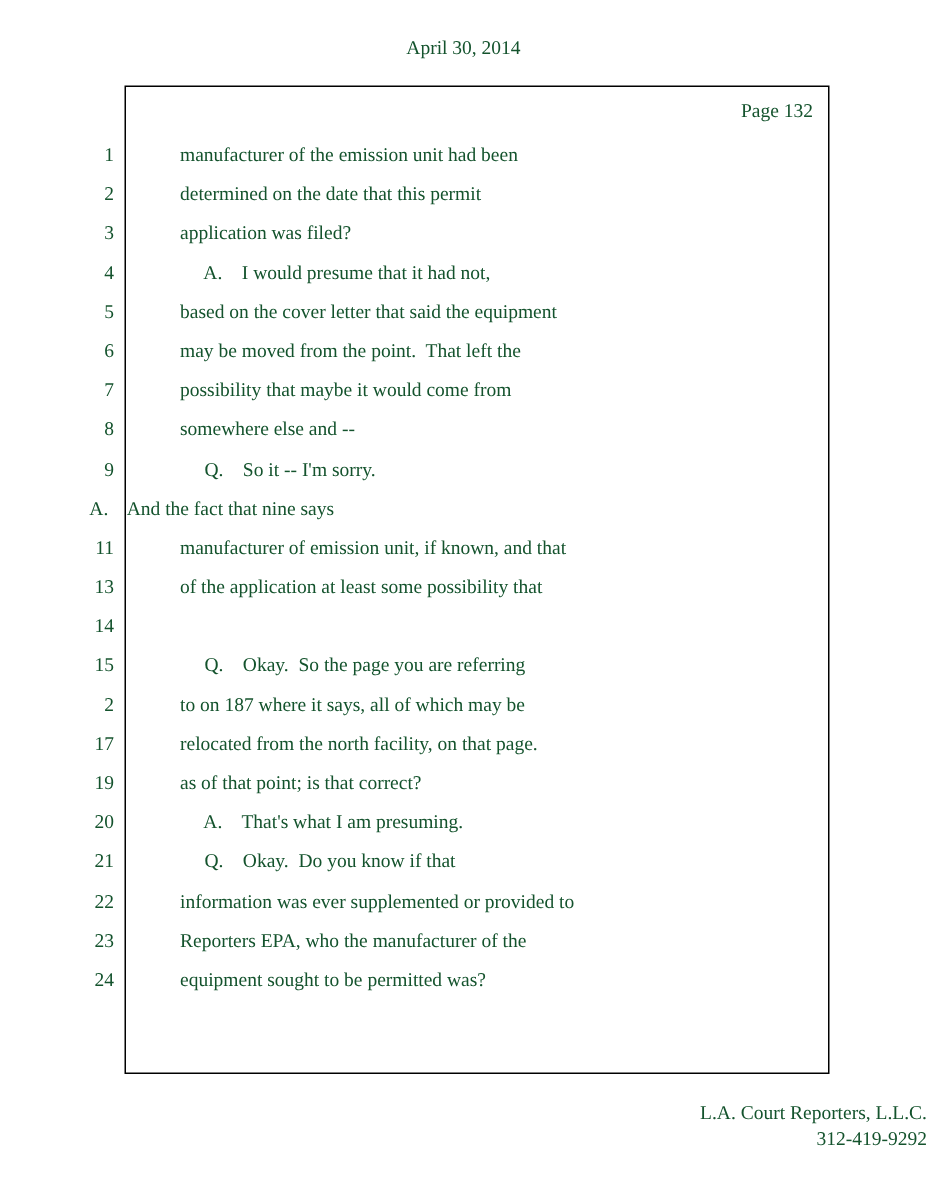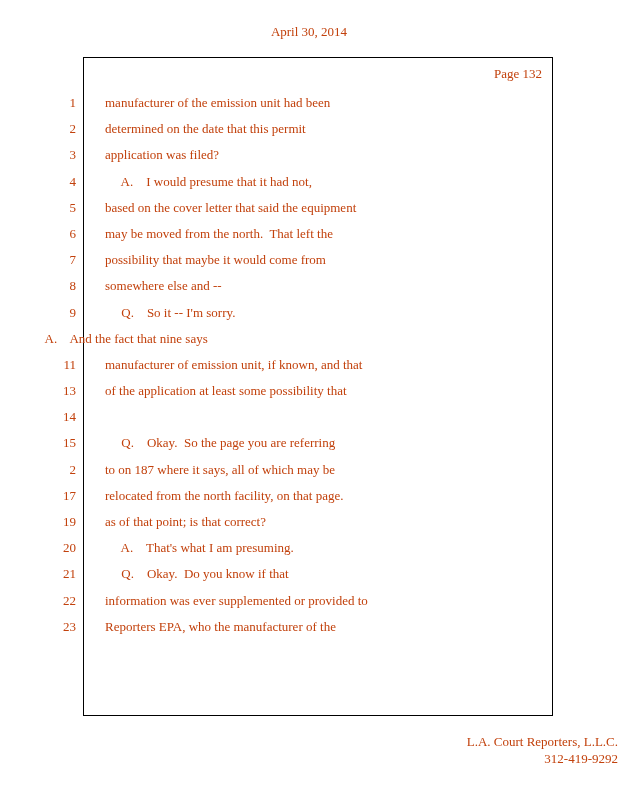--- a/index.html
+++ b/index.html
@@ -6,21 +6,21 @@
     margin: 0;
     padding: 0;
     background: #ffffff;
   }
   .page {
     position: relative;
     width: 618px;
     height: 800px;
     background: #ffffff;
     font-family: "Liberation Serif", "DejaVu Serif", serif;
-    color: #c2410c;
+    color: #14532d;
     overflow: hidden;
   }
   .header-date {
     position: absolute;
     top: 24px;
     left: 0;
     width: 100%;
     text-align: center;
     font-size: 13px;
   }
@@ -51,21 +51,21 @@
     height: 26.2px;
     font-size: 13px;
     line-height: 26.2px;
   }
   .line-num {
     width: 76px;
     text-align: right;
     flex: 0 0 76px;
   }
   .line-text {
-    margin-left: 29px;
+    margin-left: 44px;
     white-space: pre;
     text-align: center;
   }
   .footer {
     position: absolute;
     left: 0;
     top: 733px;
     width: 100%;
     text-align: right;
     font-size: 13px;
@@ -99,21 +99,21 @@
       <div class="line-row">
         <span class="line-num">4</span>
         <span class="line-text">     A.    I would presume that it had not,</span>
       </div>
       <div class="line-row">
         <span class="line-num">5</span>
         <span class="line-text">based on the cover letter that said the equipment</span>
       </div>
       <div class="line-row">
         <span class="line-num">6</span>
-        <span class="line-text">may be moved from the north.  That left the</span>
+        <span class="line-text">may be moved from the point.  That left the</span>
       </div>
       <div class="line-row">
         <span class="line-num">7</span>
         <span class="line-text">possibility that maybe it would come from</span>
       </div>
       <div class="line-row">
         <span class="line-num">8</span>
         <span class="line-text">somewhere else and --</span>
       </div>
       <div class="line-row">
@@ -159,20 +159,24 @@
         <span class="line-text">     Q.    Okay.  Do you know if that</span>
       </div>
       <div class="line-row">
         <span class="line-num">22</span>
         <span class="line-text">information was ever supplemented or provided to</span>
       </div>
       <div class="line-row">
         <span class="line-num">23</span>
         <span class="line-text">Reporters EPA, who the manufacturer of the</span>
       </div>
+      <div class="line-row">
+        <span class="line-num">24</span>
+        <span class="line-text">equipment sought to be permitted was?</span>
+      </div>
     </div>
 
   <div class="footer">
     <div>L.A. Court Reporters, L.L.C.</div>
     <div>312-419-9292</div>
   </div>
 
 </div>
 
 </body></html>

